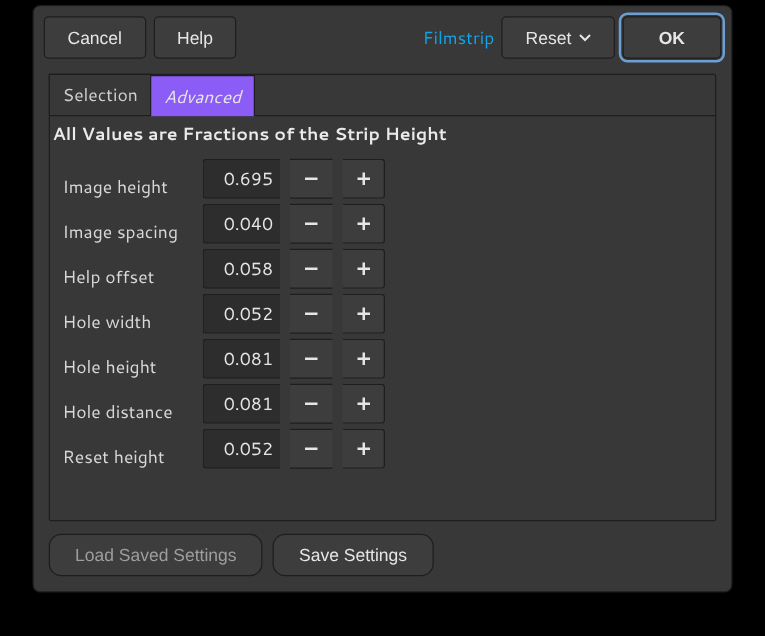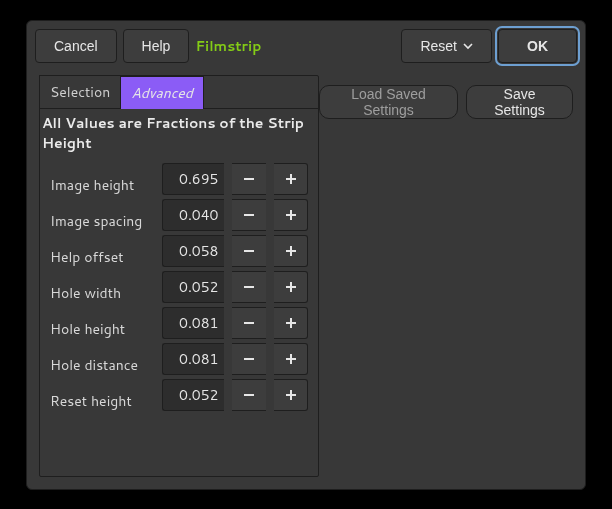--- a/index.html
+++ b/index.html
@@ -8,21 +8,21 @@
     font-family: "Segoe UI", "Cantarell", "Ubuntu", sans-serif;
     font-size: 14px;
     color: #e6e6e6;
     width: 612px;
     height: 509px;
     overflow: hidden;
   }
   .window {
     position: absolute;
     left: 26px;
-    top: 20px;
+    top: 4px;
     width: 560px;
     height: 470px;
     background: #383838;
     border-radius: 6px;
     border: 1px solid #1e1e1e;
     display: flex;
     flex-direction: column;
   }
   .titlebar {
     display: flex;
@@ -47,35 +47,35 @@
   .btn.ok {
     background: #3d3d3d;
     border: 1px solid #1e1e1e;
     outline: 2px solid #6d9fd1;
     outline-offset: 1px;
     padding: 0 28px;
     font-weight: bold;
   }
   .title {
     flex: 1;
-    text-align: left;
-    font-weight: 700;
-    color: #84cc16;
+    text-align: right;
+    font-weight: 400;
+    color: #0ea5e9;
   }
   .title-right { display: flex; gap: 6px; }
   .chev {
     display:inline-block;
     width:10px; height:10px;
   }
   .chev svg { display:block; }
   .content {
     flex: 1;
     padding: 4px 12px 12px 12px;
     display: flex;
-    flex-direction: row;
+    flex-direction: column;
   }
   .tabs-border {
     border: 1px solid #1e1e1e;
     border-radius: 2px;
     flex: 1;
     display: flex;
     flex-direction: column;
     background: #383838;
   }
   .tab-row {

